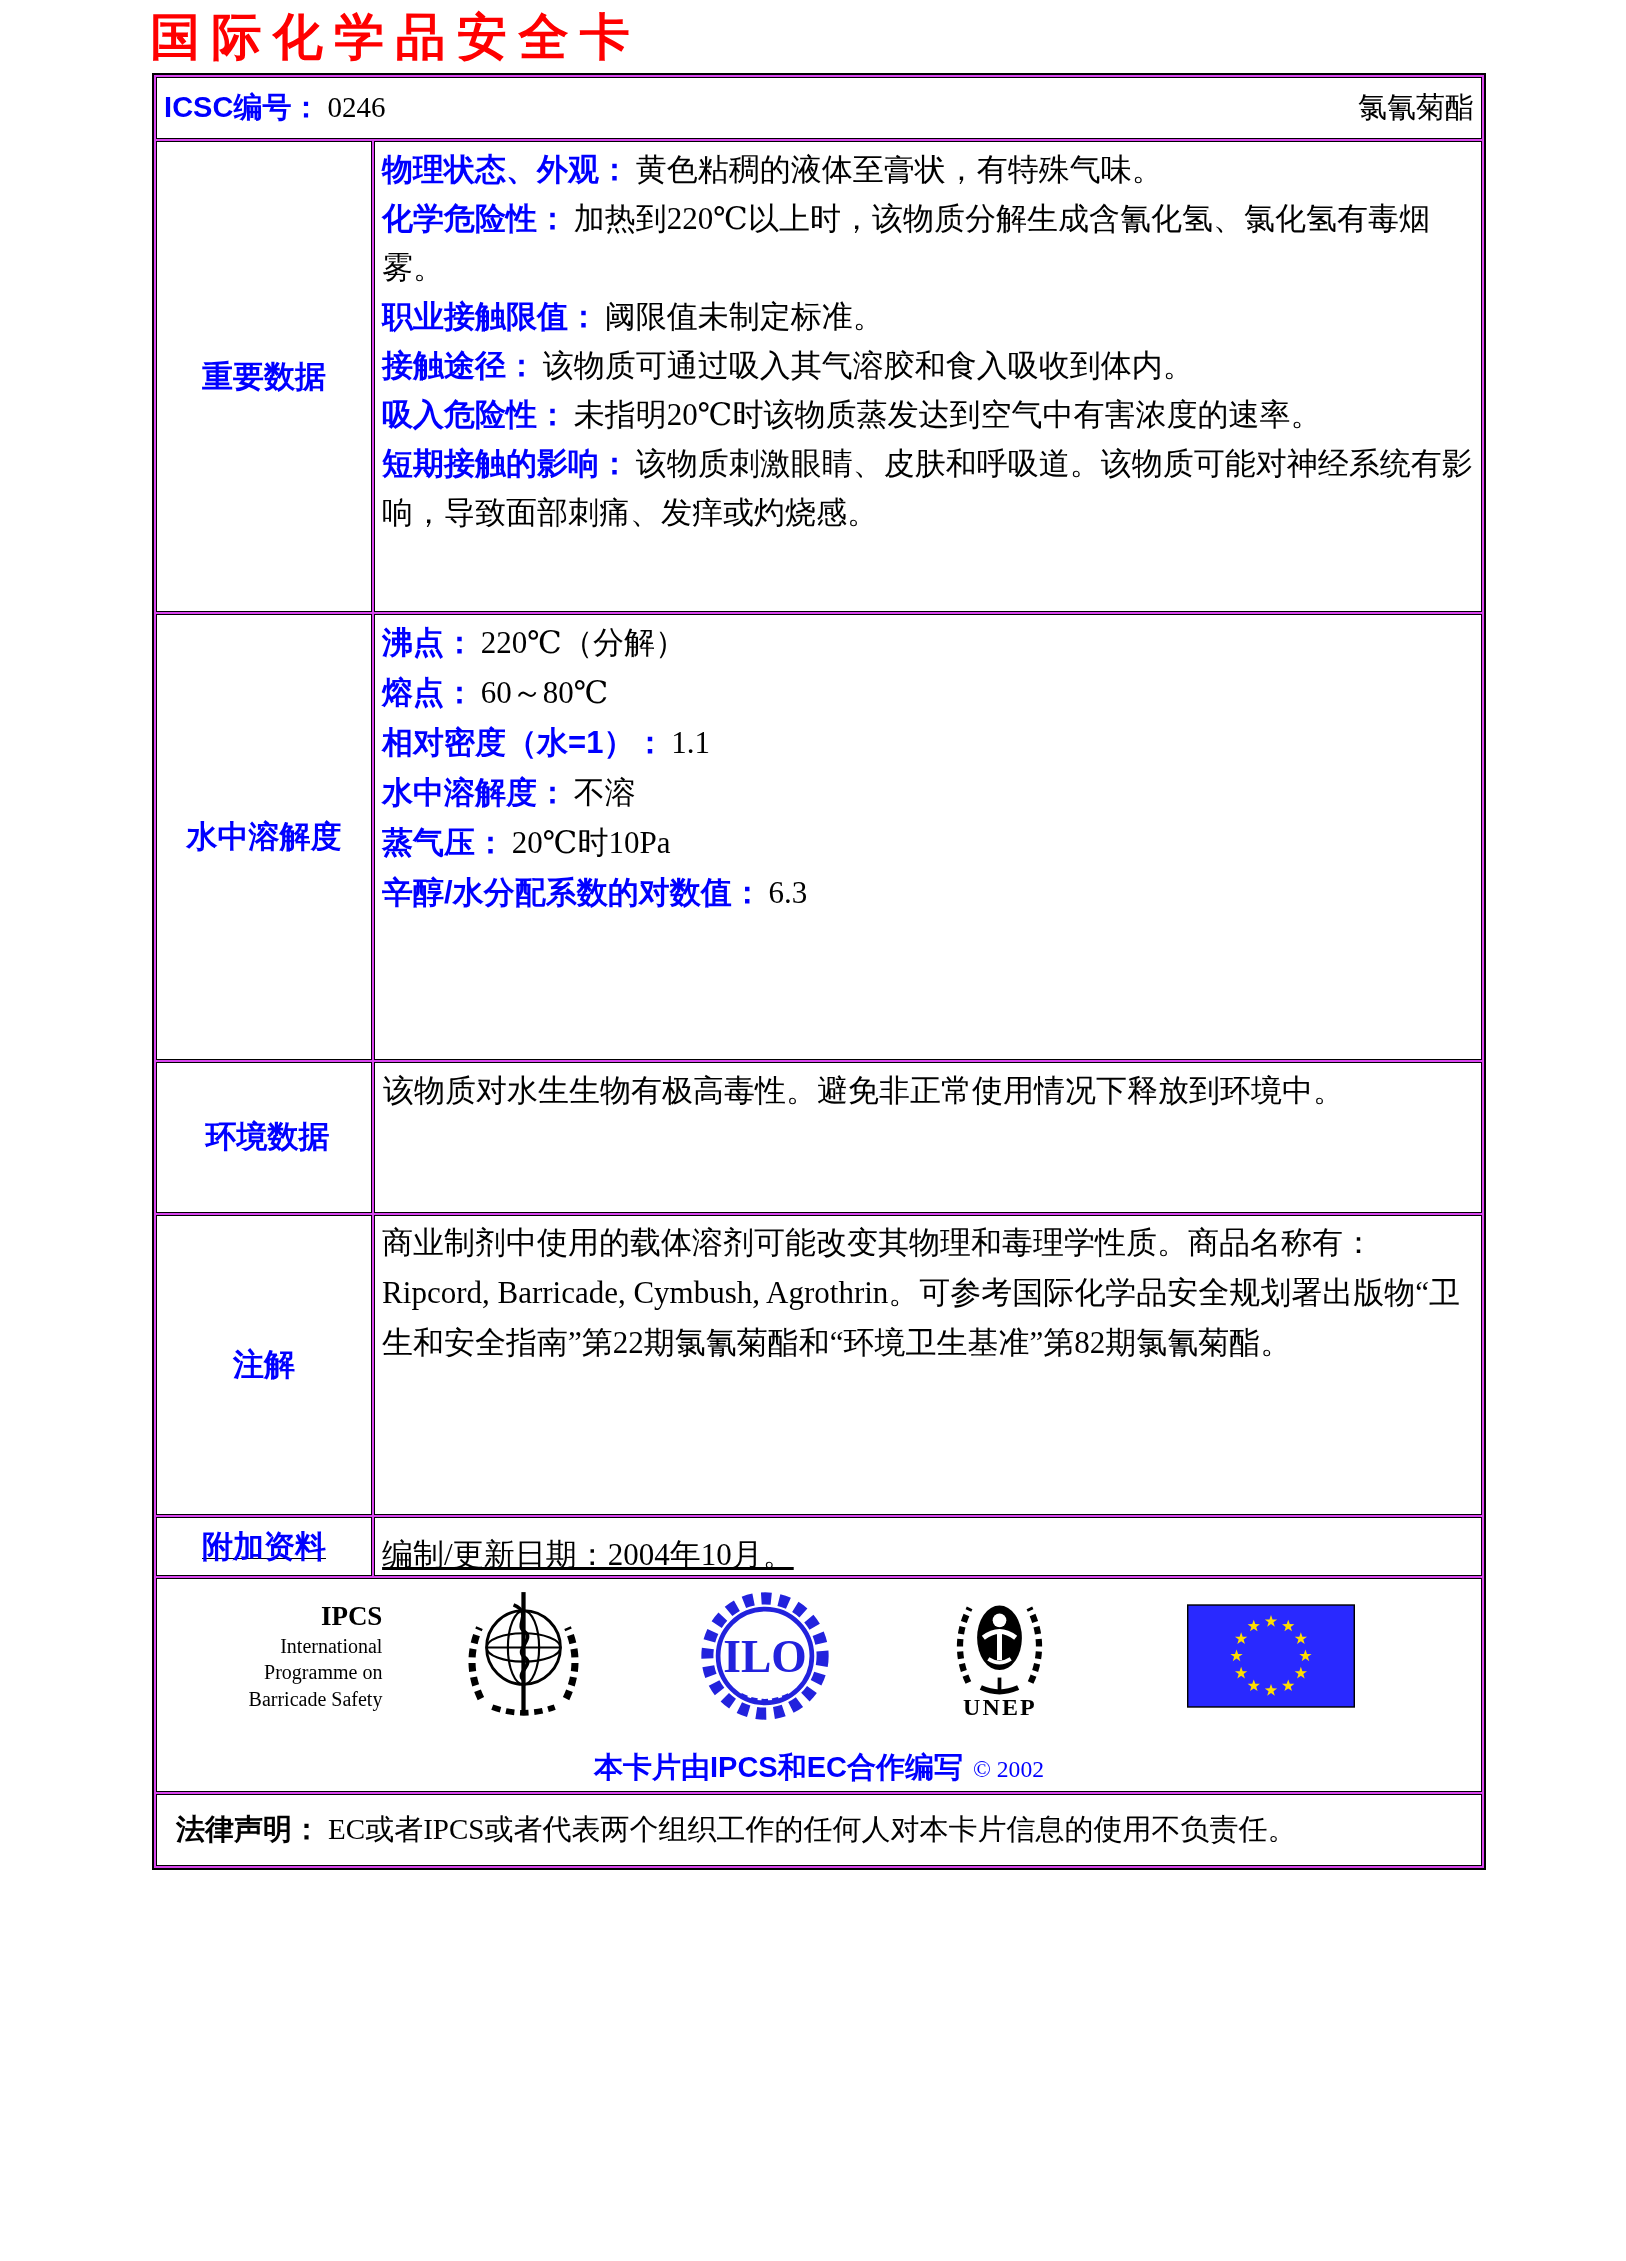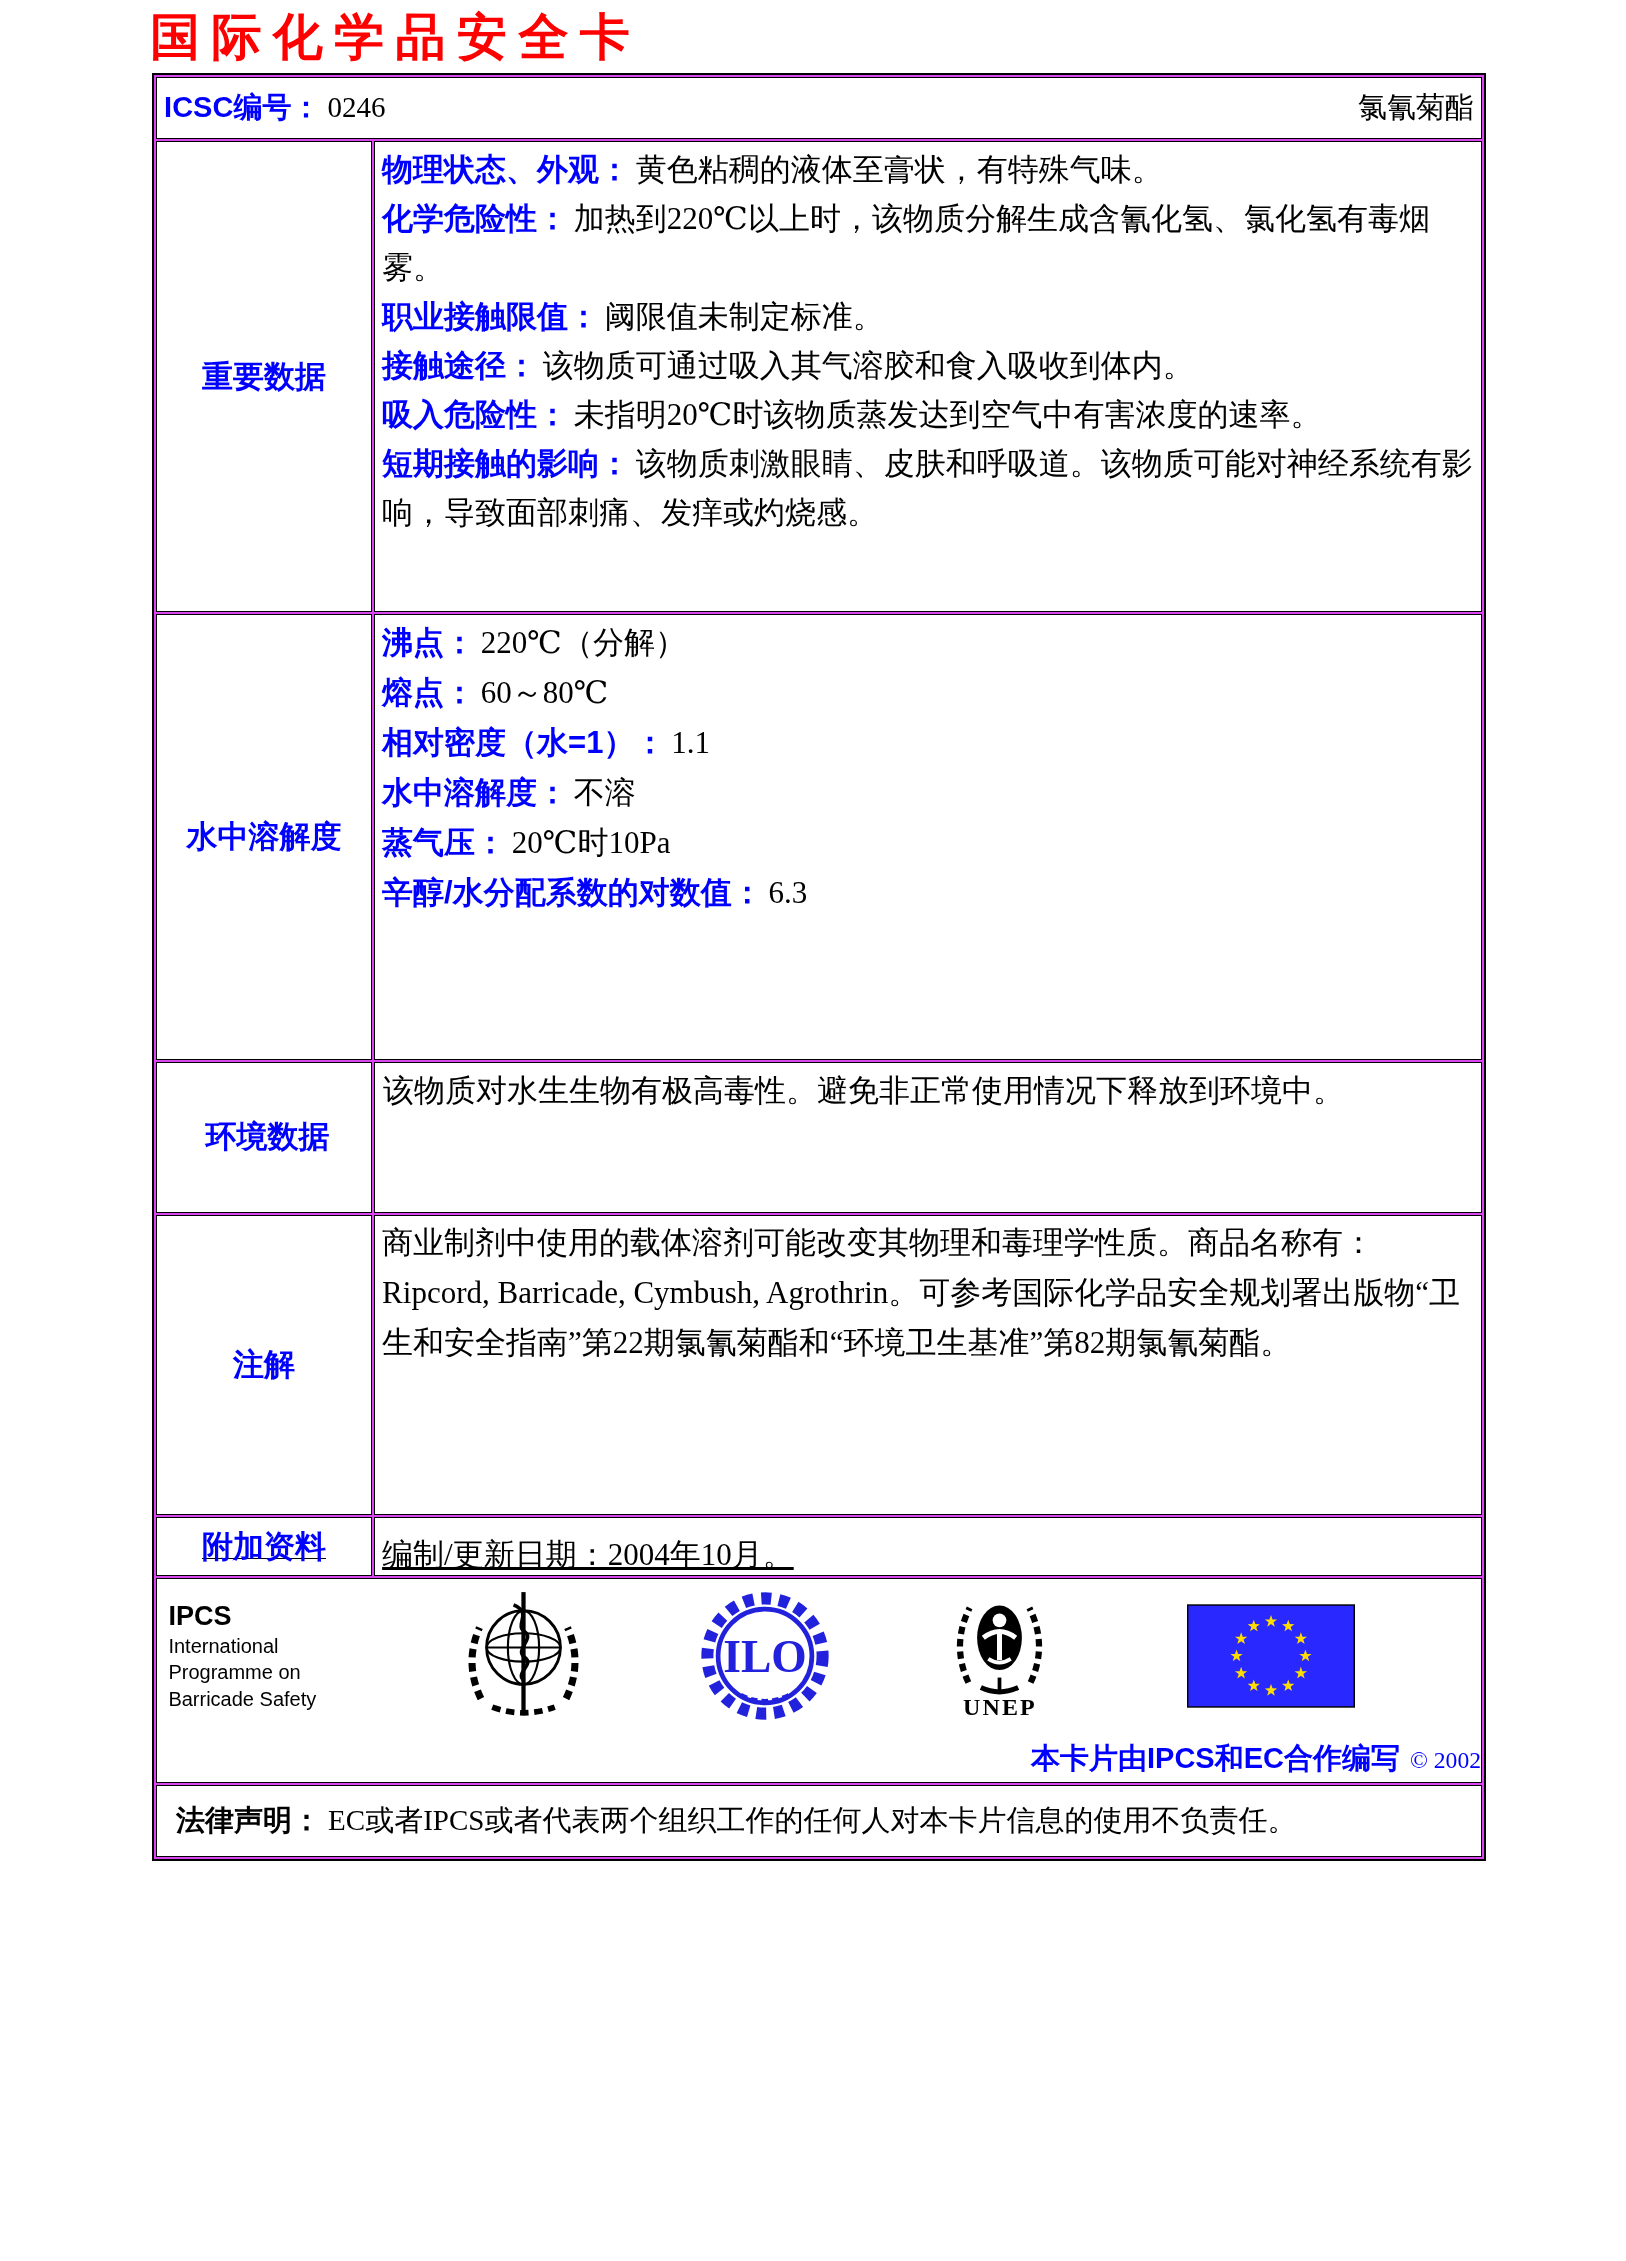--- a/index.html
+++ b/index.html
@@ -37,31 +37,31 @@
   .row-env        td { height:143px;padding-left:8px; }
   .row-notes      td { height:293px; }
   .row-additional td { height:41px;text-decoration:underline; }
   .row-additional .content-cell { vertical-align:middle; padding-top:16px; padding-bottom:0; }
   .row-additional .item { line-height:37px; }
 
   
   .footer-cell { height:183px; vertical-align:top; padding:5.7px 0 2.9px 0; }
   .footer-top { display:flex; align-items:center; }
   .ipcs-block { margin-left:11.4px; width:214px;
-    font-family:Liberation Sans, sans-serif; }
+    font-family:Liberation Serif, serif;text-align:right; }
   .ipcs-title { font-size:27px; font-weight:bold; line-height:33px; }
   .ipcs-sub { font-size:20px; line-height:26.5px; }
   .logo { flex:0 0 auto; }
   .logo-who  { margin-left:68px;  width:147px; height:142px; }
   .logo-ilo  { margin-left:100px; width:136px; height:134px; }
   .logo-unep { margin-left:97px; width:139px; height:137px; text-align:center; }
   .logo-eu   { margin-left:118px; width:168px; height:104px; }
   .unep-word { font-family:"Liberation Serif","DejaVu Serif",serif; font-weight:bold;
     font-size:24px; letter-spacing:2.1px; line-height:24px; margin-top:-1.4px; }
-  .credit-line { text-align:right; margin-top:12px; }
+  .credit-line { text-align:center; margin-top:21px; }
   .credit-main { color:#0000ff; font-family:"Liberation Sans","DejaVu Sans",sans-serif;
     font-weight:bold; font-size:29px; }
   .credit-copy { color:#0000ff; font-size:23.6px; margin-left:10px; }
 
   
   .legal-cell { height:70px; vertical-align:middle; padding:0 19px; font-size:29px; }
   .legal-label { color:#000; font-family:"Liberation Sans","DejaVu Sans",sans-serif;
     font-weight:bold; margin-right:7.1px; }
 </style>
 </head>

